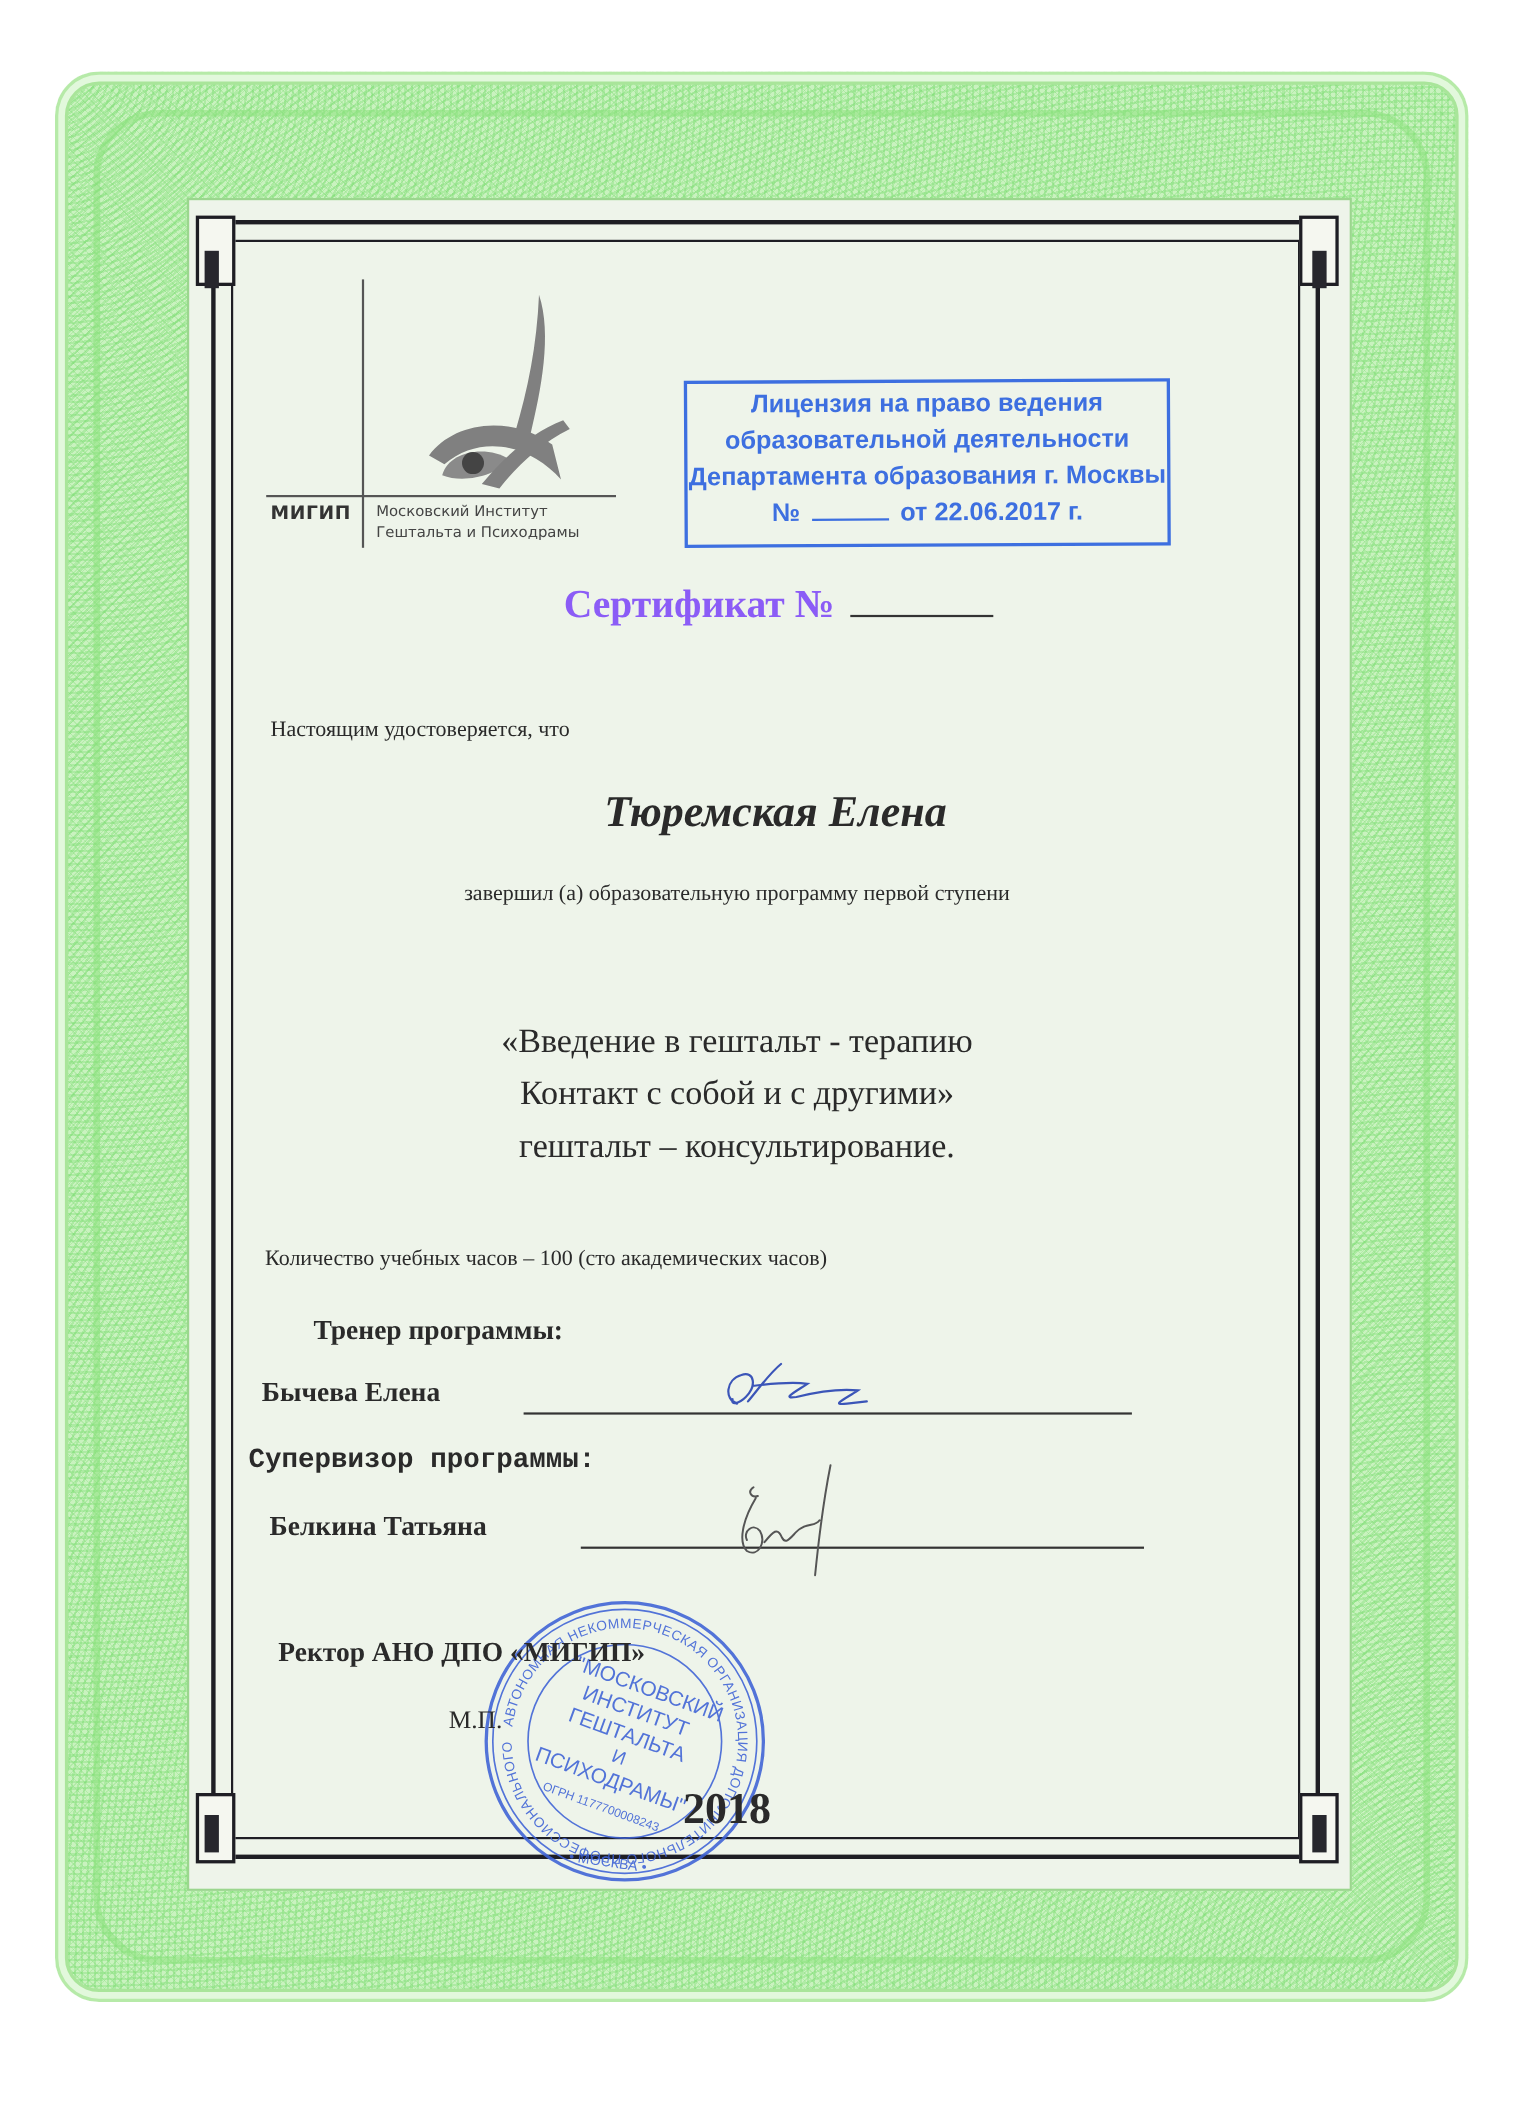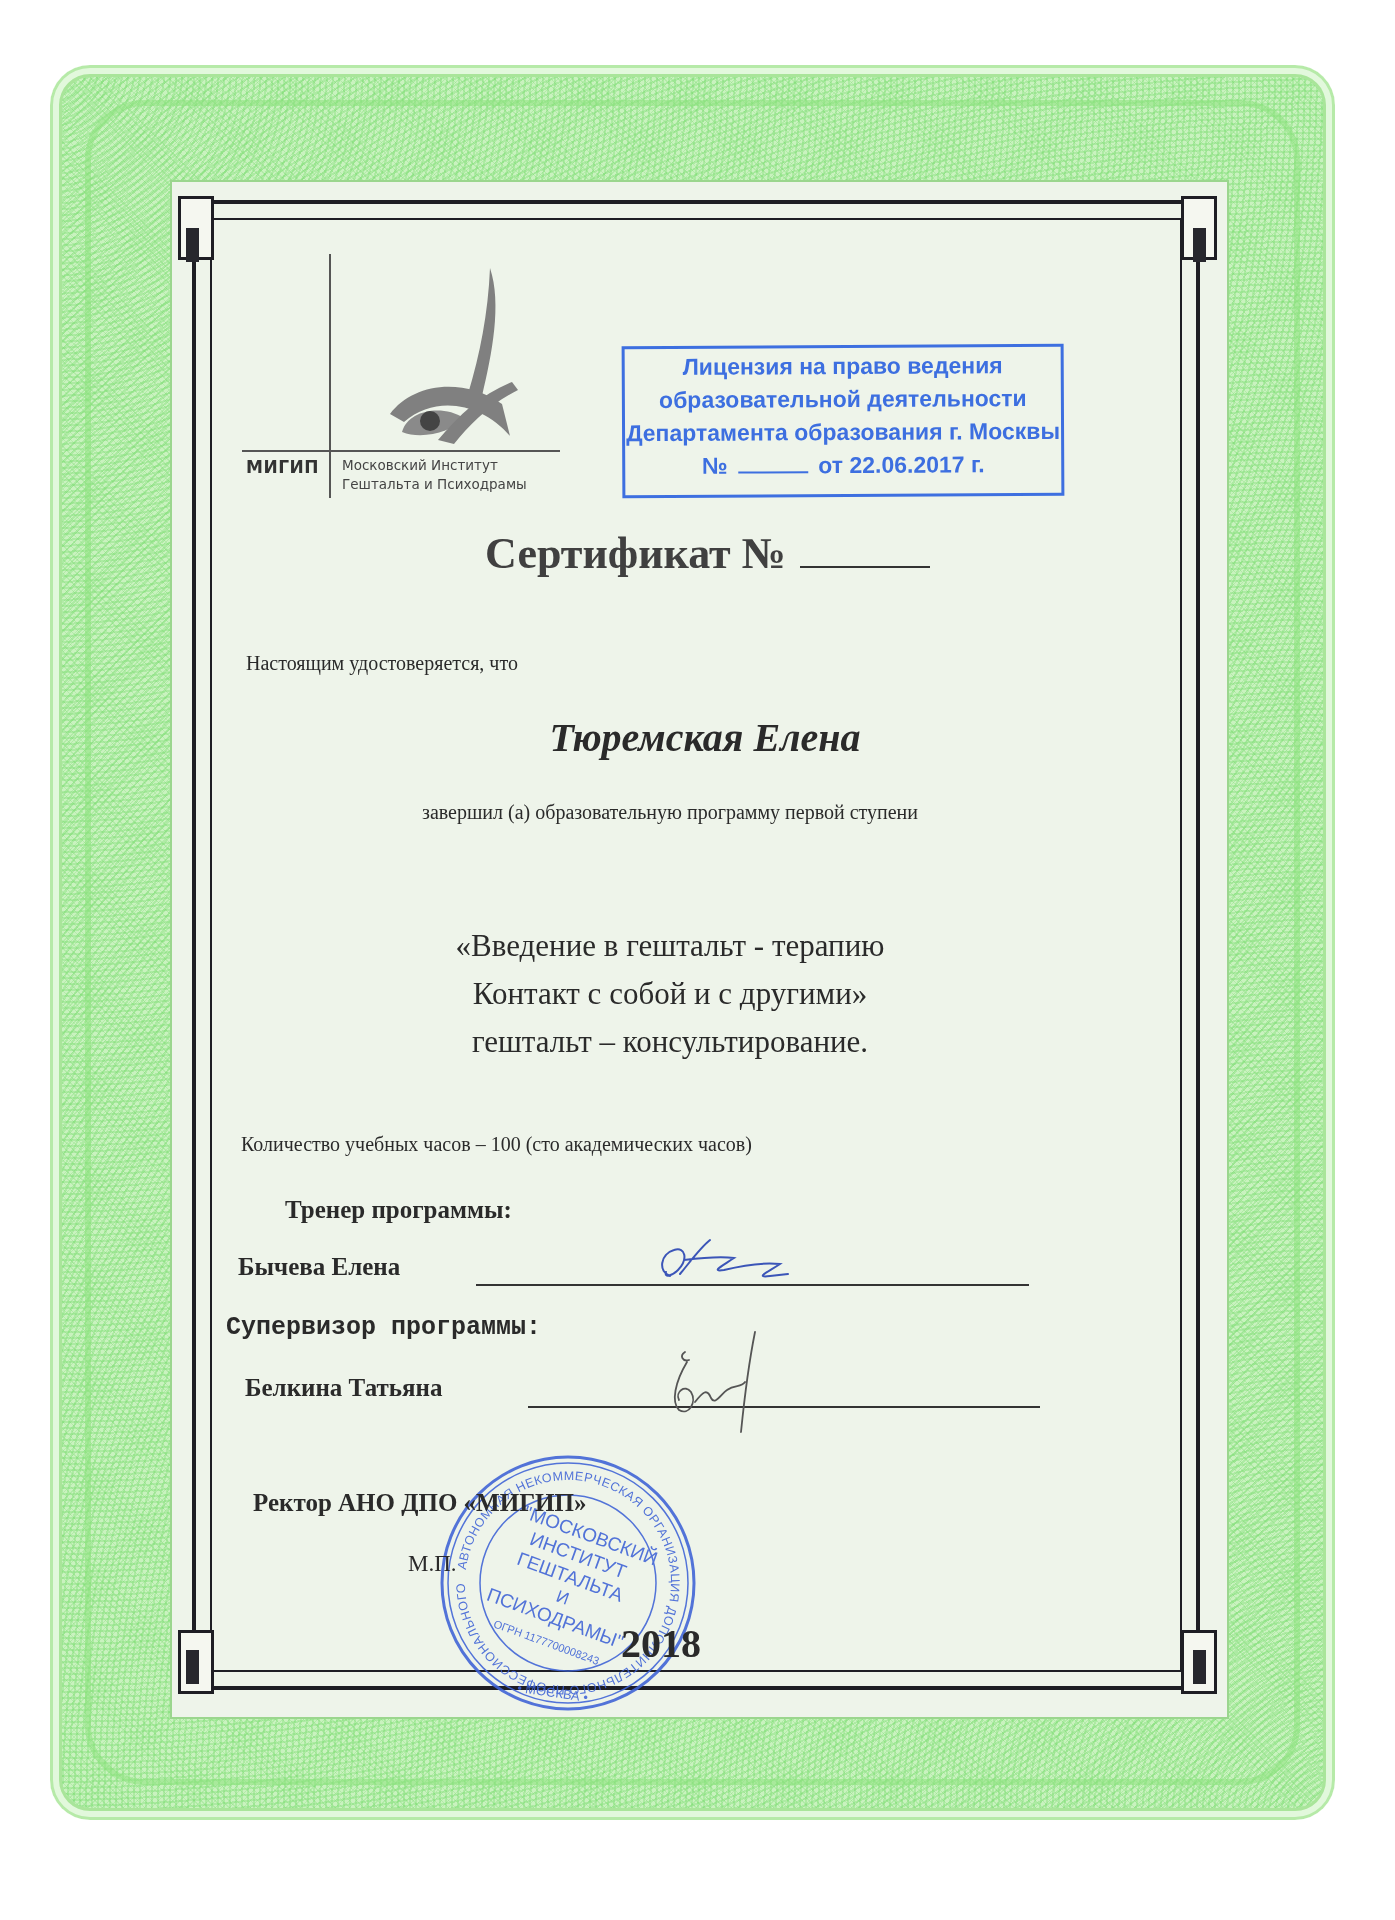--- a/index.html
+++ b/index.html
@@ -45,21 +45,21 @@
   
   .license-stamp {
     position:absolute; left:622px; top:345px; width:442px; height:152px;
     border:3px solid #3d6fe0; box-sizing:border-box;
     color:#3d6fe0; font-family:"Liberation Sans", sans-serif; font-weight:bold;
     text-align:center; font-size:23px; line-height:33px; padding-top:2px;
     transform:rotate(-0.3deg);
   }
   .license-stamp .no-line { display:inline-block; width:70px; border-bottom:2px solid #3d6fe0; margin:0 4px; }
 
-  .cert-title { position:absolute; left:0; width:100%; top:528px; text-align:center; font-size:44px; font-weight:bold; color:#404040; padding-left:20px; box-sizing:border-box; }
+  .cert-title { position:absolute; left:0; width:100%; top:528px; text-align:center; font-size:36px; font-weight:bold; color:#8b5cf6; padding-left:20px; box-sizing:border-box; }
   .cert-title .num-line { display:inline-block; width:130px; border-bottom:2px solid #333; margin-left:14px; vertical-align:baseline; }
 
   .certify { position:absolute; left:246px; top:652px; font-size:20px; }
   .person { position:absolute; left:0; width:100%; top:714px; text-align:center; font-size:40px; font-style:italic; font-weight:bold; color:#2a2a2a; padding-left:15px; box-sizing:border-box; }
   .period { position:absolute; left:240px; width:860px; top:796px; text-align:center; font-size:20px; line-height:33px; }
   .program { position:absolute; left:340px; width:660px; top:922px; text-align:center; font-size:31px; font-weight:normal; line-height:48px; }
   .hours { position:absolute; left:241px; top:1133px; font-size:20px; }
 
   .role { position:absolute; font-size:25px; font-weight:bold; }
   .sign-line { position:absolute; height:2px; background:#333; }

